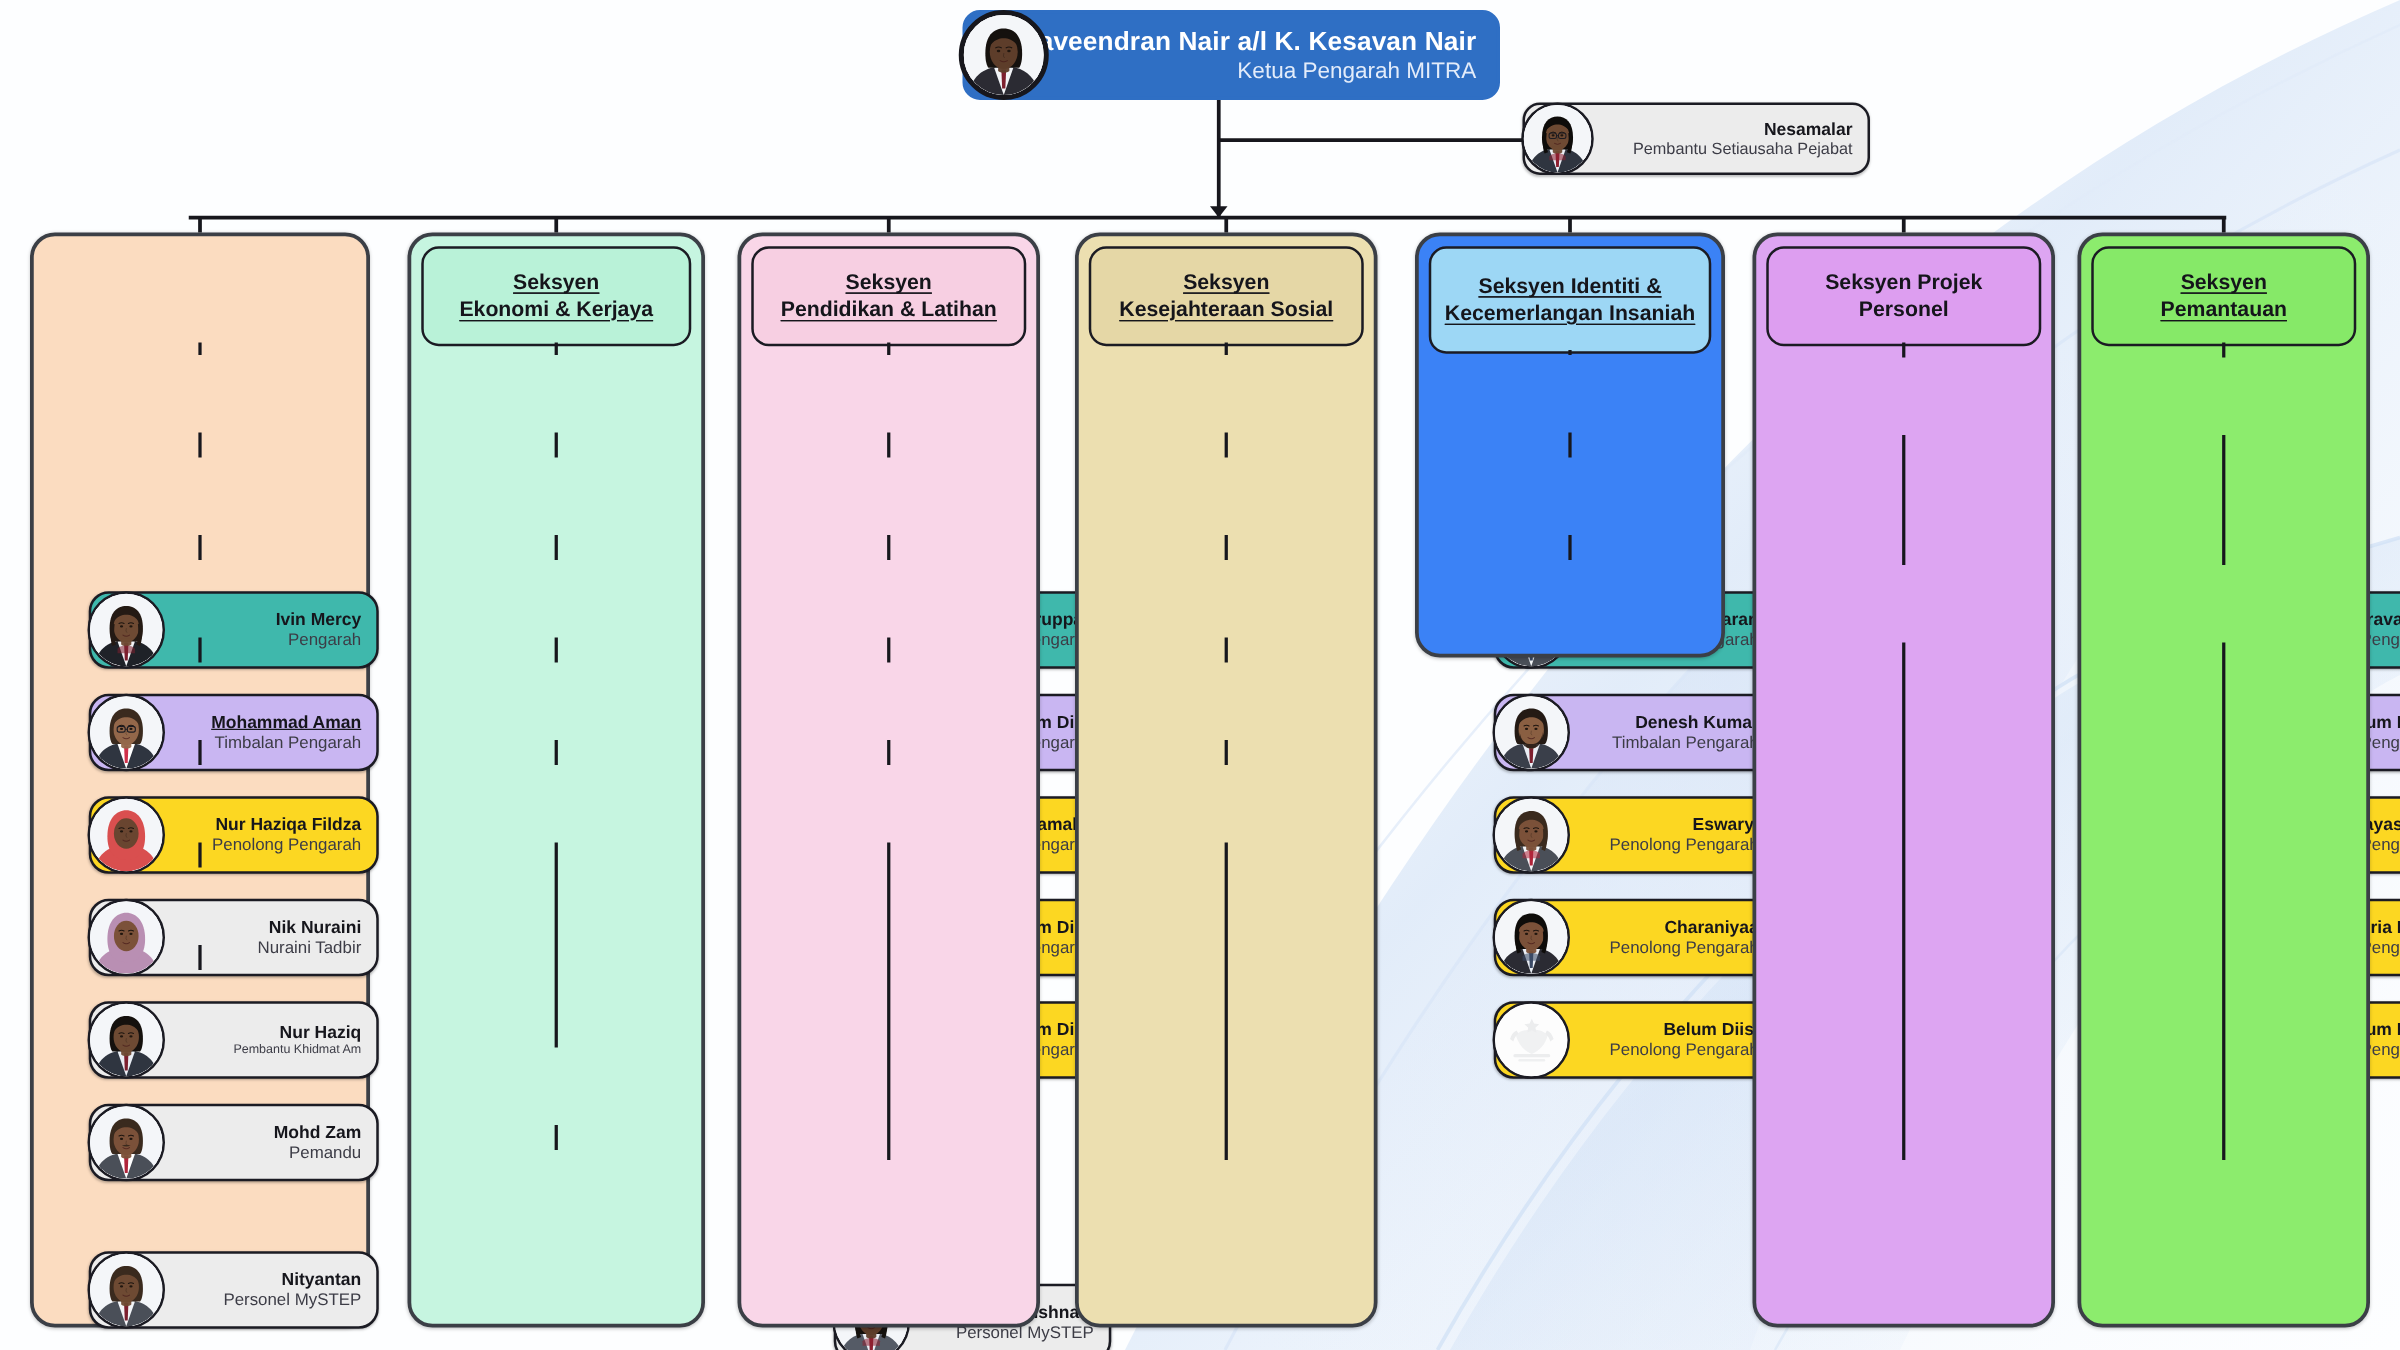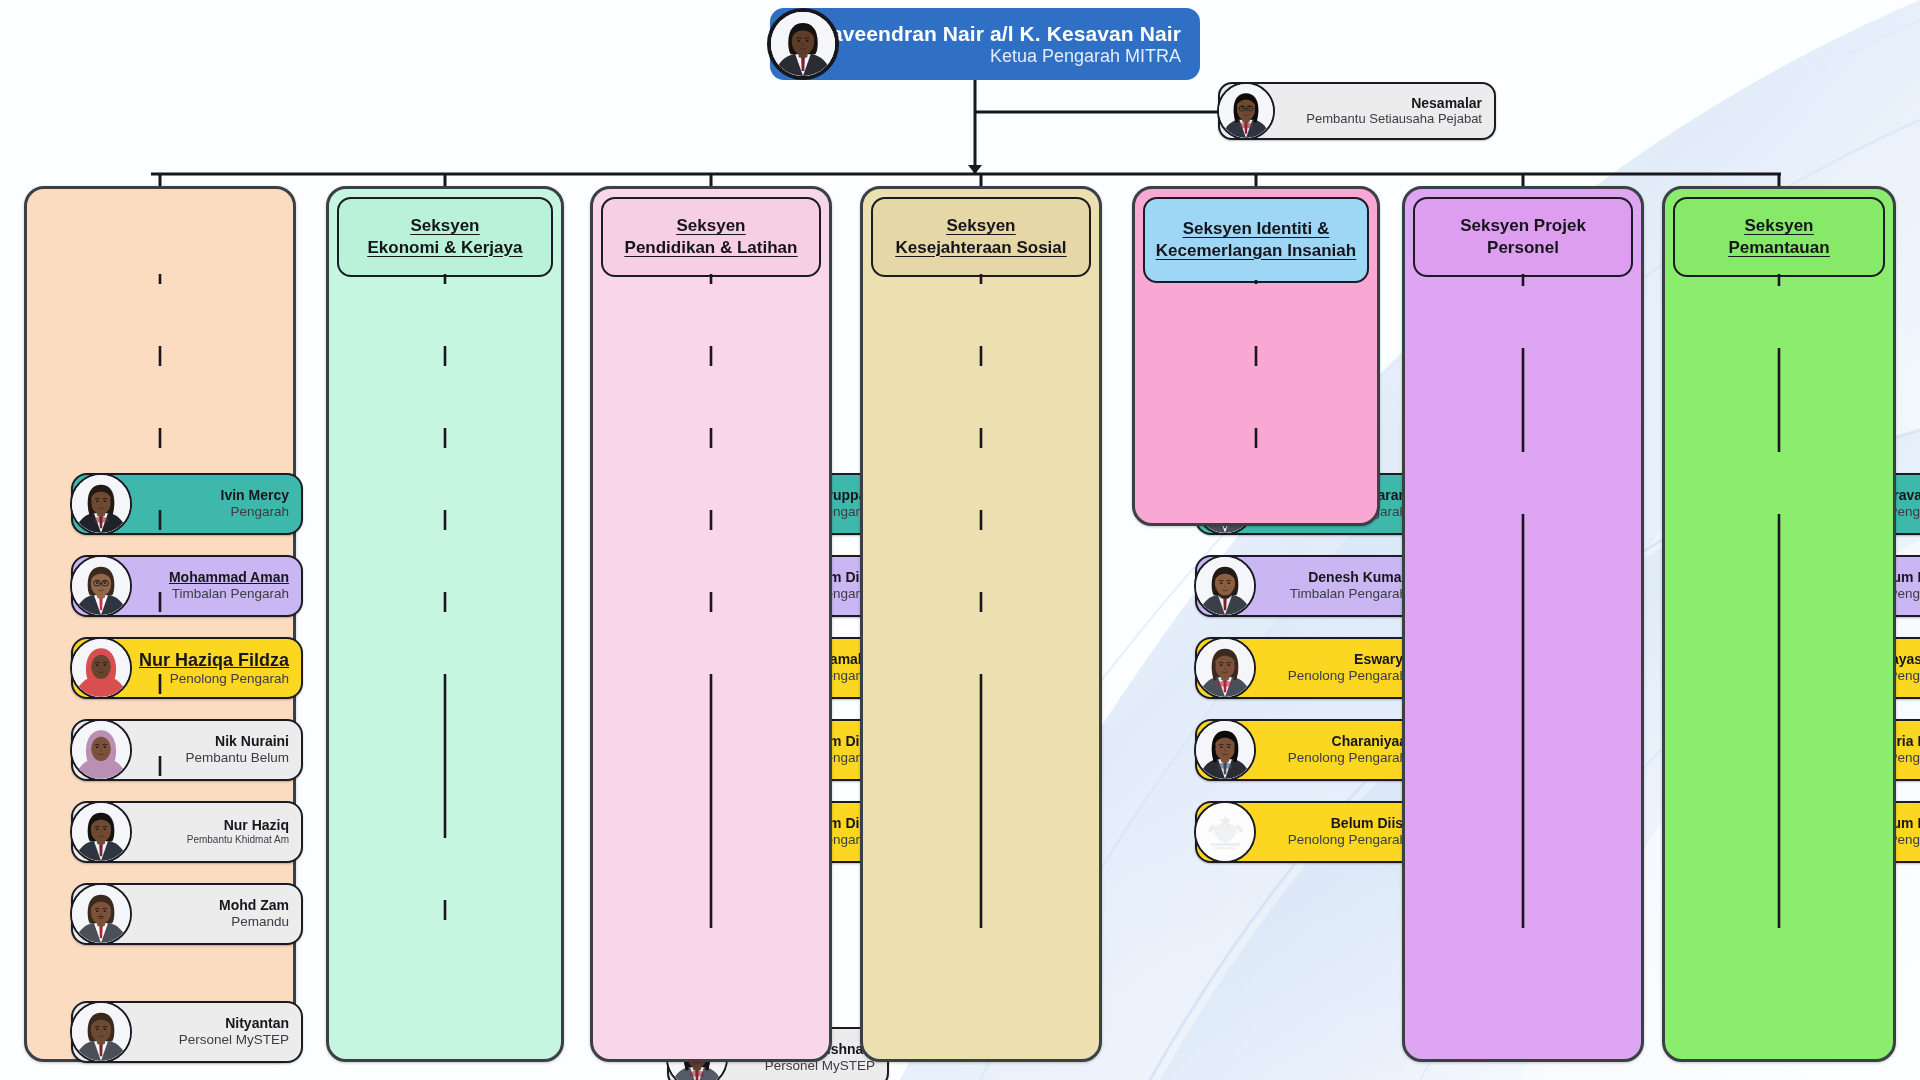--- a/index.html
+++ b/index.html
@@ -393,21 +393,21 @@
 
     <path d="M40,41 q3.5,-2 7,0" stroke="#1d1510" stroke-width="1.4" fill="none" stroke-linecap="round"></path>
     <path d="M53,41 q3.5,-2 7,0" stroke="#1d1510" stroke-width="1.4" fill="none" stroke-linecap="round"></path>
 
     <path d="M50,48 q-1.4,4 .6,5.4" stroke="rgba(0,0,0,.28)" stroke-width="1.1" fill="none" stroke-linecap="round"></path>
     <path d="M45.5,57 q4.5,3 9,0" stroke="rgba(70,25,25,.7)" stroke-width="1.4" fill="none" stroke-linecap="round"></path>
 
   </svg></div>
           </div>
           <div class="txt">
-            <div class="nm" style="font-size: 18px; text-decoration: underline;">Nur Haziqa Fildza</div>
+            <div class="nm" style="font-size: 14px;">Nur Haziqa Fildza</div>
             <div class="ro" style="font-size: 13.5px;">Penolong Pengarah</div>
           </div>
         </div>
         <div class="card" style="left: 44px; top: 530px; width: 232px; height: 62px; background: rgb(236, 236, 236);">
           <div class="avatar" style="width: 62px; height: 62px;">
             <div class="photo">
   <svg viewBox="0 0 100 100" width="100%" height="100%" preserveAspectRatio="xMidYMid slice">
     <rect x="0" y="0" width="100" height="100" fill="#e8ebf0"></rect>
     <rect x="0" y="0" width="100" height="100" fill="#f4f6f9"></rect>
 
@@ -422,21 +422,21 @@
     <path d="M40,41 q3.5,-2 7,0" stroke="#1d1510" stroke-width="1.4" fill="none" stroke-linecap="round"></path>
     <path d="M53,41 q3.5,-2 7,0" stroke="#1d1510" stroke-width="1.4" fill="none" stroke-linecap="round"></path>
 
     <path d="M50,48 q-1.4,4 .6,5.4" stroke="rgba(0,0,0,.28)" stroke-width="1.1" fill="none" stroke-linecap="round"></path>
     <path d="M45.5,57 q4.5,3 9,0" stroke="rgba(70,25,25,.7)" stroke-width="1.4" fill="none" stroke-linecap="round"></path>
 
   </svg></div>
           </div>
           <div class="txt">
             <div class="nm" style="font-size: 14px;">Nik Nuraini</div>
-            <div class="ro" style="font-size: 13.5px;">Pembantu Belum</div>
+            <div class="ro" style="font-size: 13.5px;">Nuraini Tadbir</div>
           </div>
         </div>
         <div class="card" style="left: 44px; top: 612px; width: 232px; height: 62px; background: rgb(236, 236, 236);">
           <div class="avatar" style="width: 62px; height: 62px;">
             <div class="photo">
   <svg viewBox="0 0 100 100" width="100%" height="100%" preserveAspectRatio="xMidYMid slice">
     <rect x="0" y="0" width="100" height="100" fill="#e8ebf0"></rect>
     <rect x="0" y="0" width="100" height="100" fill="#f4f6f9"></rect>
 
     <path d="M6,100 C10,74 28,64 50,64 C72,64 90,74 94,100 Z" fill="#2f3540"></path>
@@ -1063,21 +1063,21 @@
     </svg>
   </div>
             </div>
           </div>
           <div class="txt">
             <div class="nm" style="font-size: 14px;">Belum Diisi</div>
             <div class="ro" style="font-size: 13.5px;">Penolong Pengarah</div>
           </div>
         </div>
       </div>
-      <div class="col" style="left: 1132px; top: 186px; width: 248px; height: 340px; background: #f9a8d4;">
+      <div class="col" style="left: 1132px; top: 186px; width: 248px; height: 340px; background: #3b82f6;">
         <div class="colhead underlined" style="height: 86px; background: rgb(157, 215, 245);">
           <span><span>Seksyen Identiti &amp;</span><br><span>Kecemerlangan Insaniah</span></span>
         </div>
       </div>
       <div class="col" style="left: 1402px; top: 186px; width: 242px; height: 876px; background: rgb(221, 165, 242);">
         <div class="colhead" style="height: 80px; background: rgb(221, 158, 240);">
           <span><span>Seksyen Projek</span><br><span>Personel</span></span>
         </div>
       </div>
       <div class="col" style="left: 1662px; top: 186px; width: 234px; height: 876px; background: rgb(140, 236, 109);">

